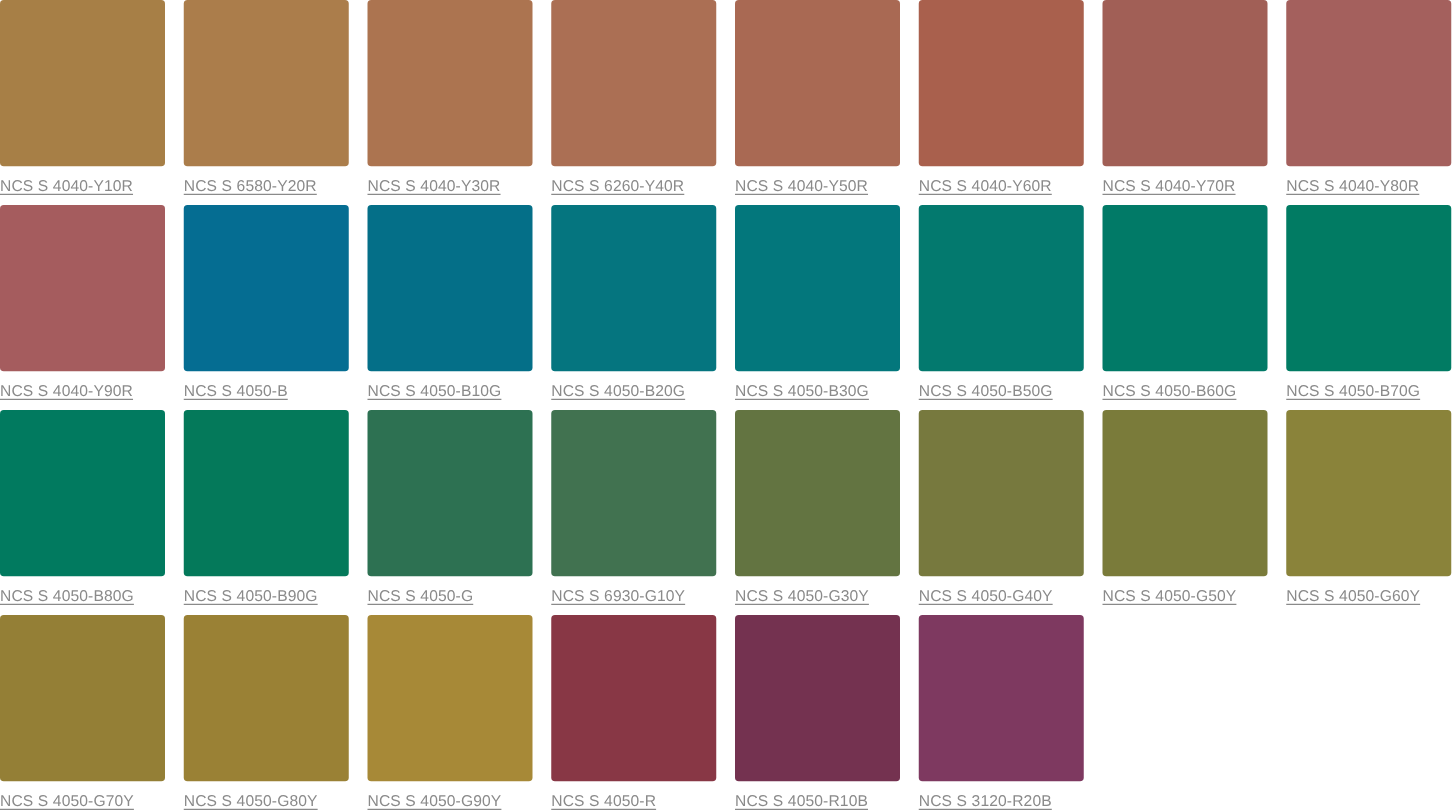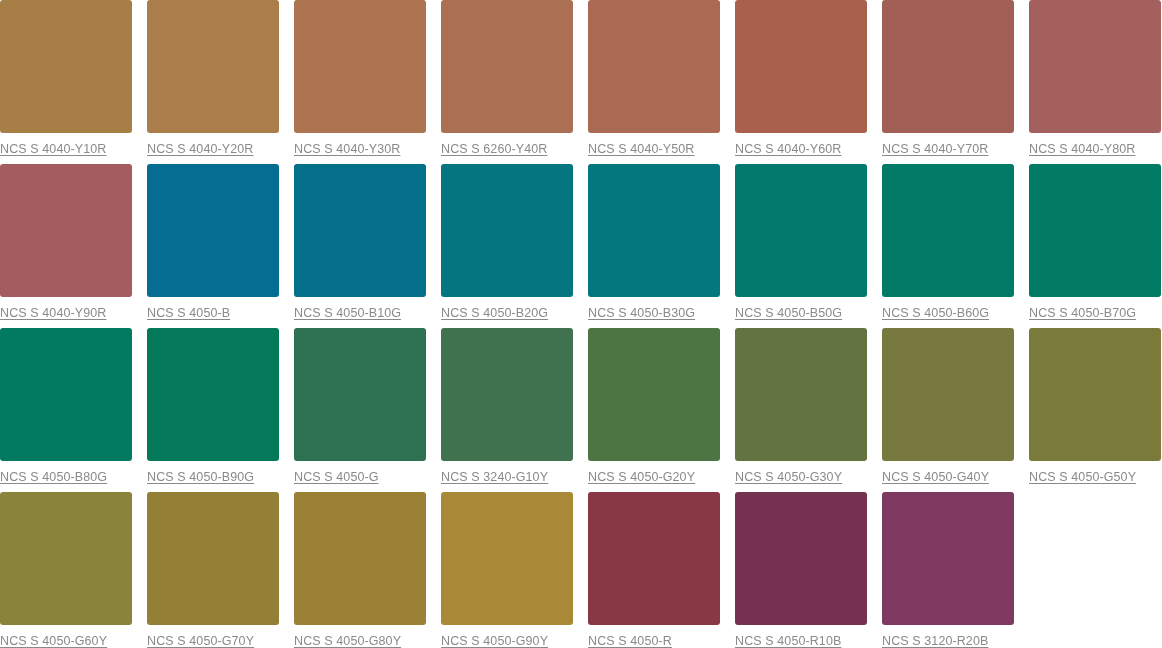--- a/index.html
+++ b/index.html
@@ -55,21 +55,21 @@
 </head>
 <body>
 
 <div class="swatch-grid" id="swatch-grid">
     <div class="swatch-cell">
       <div class="swatch-chip" style="background-color: rgb(167, 127, 70);"></div>
       <a class="swatch-label" href="#">NCS S 4040-Y10R</a>
     </div>
     <div class="swatch-cell">
       <div class="swatch-chip" style="background-color: rgb(171, 125, 75);"></div>
-      <a class="swatch-label" href="#">NCS S 4040-Y20R</a>
+      <a class="swatch-label" href="#">NCS S 6580-Y20R</a>
     </div>
     <div class="swatch-cell">
       <div class="swatch-chip" style="background-color: rgb(172, 116, 80);"></div>
       <a class="swatch-label" href="#">NCS S 4040-Y30R</a>
     </div>
     <div class="swatch-cell">
       <div class="swatch-chip" style="background-color: rgb(171, 111, 84);"></div>
       <a class="swatch-label" href="#">NCS S 6260-Y40R</a>
     </div>
     <div class="swatch-cell">
@@ -127,25 +127,21 @@
     <div class="swatch-cell">
       <div class="swatch-chip" style="background-color: rgb(4, 121, 90);"></div>
       <a class="swatch-label" href="#">NCS S 4050-B90G</a>
     </div>
     <div class="swatch-cell">
       <div class="swatch-chip" style="background-color: rgb(45, 113, 82);"></div>
       <a class="swatch-label" href="#">NCS S 4050-G</a>
     </div>
     <div class="swatch-cell">
       <div class="swatch-chip" style="background-color: rgb(65, 114, 80);"></div>
-      <a class="swatch-label" href="#">NCS S 3240-G10Y</a>
-    </div>
-    <div class="swatch-cell">
-      <div class="swatch-chip" style="background-color: rgb(77, 117, 68);"></div>
-      <a class="swatch-label" href="#">NCS S 4050-G20Y</a>
+      <a class="swatch-label" href="#">NCS S 6930-G10Y</a>
     </div>
     <div class="swatch-cell">
       <div class="swatch-chip" style="background-color: rgb(99, 116, 65);"></div>
       <a class="swatch-label" href="#">NCS S 4050-G30Y</a>
     </div>
     <div class="swatch-cell">
       <div class="swatch-chip" style="background-color: rgb(119, 121, 62);"></div>
       <a class="swatch-label" href="#">NCS S 4050-G40Y</a>
     </div>
     <div class="swatch-cell">

